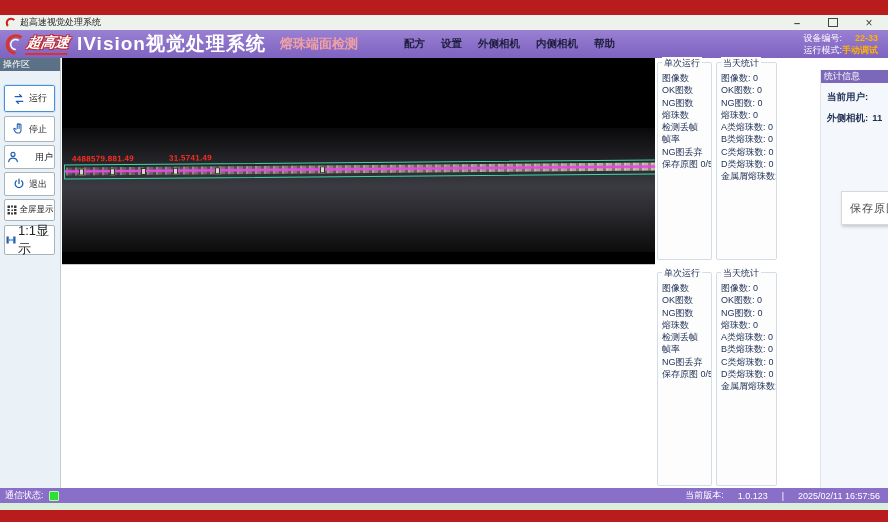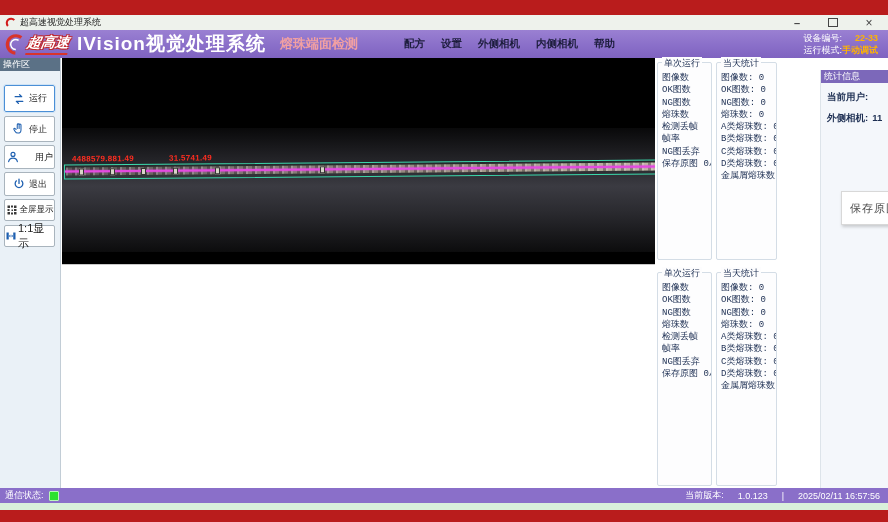--- a/index.html
+++ b/index.html
@@ -39,21 +39,21 @@
   .sidebar{position:absolute;left:0;top:0;width:60px;height:430px;background:#eaf1f7;border-right:1px solid #c2cdd6;}
   .op-header{height:13px;background:#5b7186;color:#fff;font-size:9px;line-height:13px;padding-left:3px;}
   .side-btn{position:absolute;left:4px;width:51px;background:#fff;border:1px solid #a9b4bd;border-radius:2px;
     display:flex;align-items:center;justify-content:center;gap:3px;font-size:9px;color:#222;cursor:default;box-sizing:border-box;}
   .side-btn svg{flex:0 0 auto;}
   #btn-run{top:27px;height:27px;border:1px solid #4a8fd6;outline:1px solid #cfe3f5;}
   #btn-stop{top:58px;height:26px;}
   #btn-user{top:87px;height:24px;gap:15px;}
   #btn-exit{top:114px;height:24px;}
   #btn-full{top:141px;height:22px;font-size:8.5px;gap:2px;}
-  #btn-oneone{top:167px;height:22px;font-size:11px;gap:1px;}
+  #btn-oneone{top:167px;height:30px;font-size:13px;gap:1px;}
 
   
   .cam{position:absolute;left:62px;width:593px;background:#000;overflow:hidden;}
   #cam-top{top:0;height:206px;border-bottom:1px solid #c9c9c9;}
   #cam-bottom{top:209px;height:221px;}
   .band{position:absolute;left:0;right:0;}
   #cam-top .band{top:70px;height:124px;
     background:linear-gradient(180deg,#09090a 0%,#28282d 30%,#3b3b42 47%,#2a2a2f 68%,#0c0c0d 100%);}
   #cam-bottom .band{top:74px;height:132px;
     background:linear-gradient(180deg,#09090a 0%,#2b2b30 32%,#3c3c43 50%,#26262b 70%,#0b0b0c 100%);}
@@ -66,21 +66,21 @@
       repeating-linear-gradient(90deg,rgba(255,255,255,.22) 0 2px,rgba(0,0,0,0) 2px 6px,rgba(0,0,0,.30) 6px 9px),
       linear-gradient(90deg,#55544f 0%,#7b786e 30%,#97917f 62%,#c2bba6 100%);}
   .mag{position:absolute;left:0;right:0;top:5px;height:2px;background:#e44ae0;box-shadow:0 0 2px #e44ae0;}
   .marker{position:absolute;top:3px;width:5px;height:7px;background:#d8d5c8;border:1px solid #333;box-sizing:border-box;}
   .ann{position:absolute;color:#ff2d20;font-size:8px;font-weight:bold;white-space:nowrap;letter-spacing:.3px;}
 
   
   .statbox{position:absolute;background:#fdfdfe;border:1px solid #d4dde6;border-radius:2px;
     font-size:9px;color:#1c2e52;box-sizing:border-box;}
   .statbox .gb-title{position:absolute;top:-6px;left:4px;background:#fdfdfe;padding:0 2px;color:#1c2e52;}
-  .statrows{padding-top:9px;font-family:Liberation Mono, monospace;}
+  .statrows{padding-top:9px;}
   .stat-row{line-height:12.3px;padding-left:4px;white-space:nowrap;overflow:hidden;}
   #sb-a1{left:657px;top:4px;width:55px;height:198px;}
   #sb-b1{left:716px;top:4px;width:61px;height:198px;}
   #sb-a2{left:657px;top:214px;width:55px;height:214px;}
   #sb-b2{left:716px;top:214px;width:61px;height:214px;}
 
   
   .info{position:absolute;left:820px;top:0;width:109px;height:430px;background:#f4f7fb;border-left:1px solid #dde4ea;margin-top:12px;}
   .info-header{height:13px;background:#7c68ba;color:#fff;font-size:9px;line-height:13px;padding-left:3px;}
   .info-line{font-size:9.5px;color:#1c2e52;font-weight:bold;margin:8px 0 0 6px;display:flex;gap:4px;}

